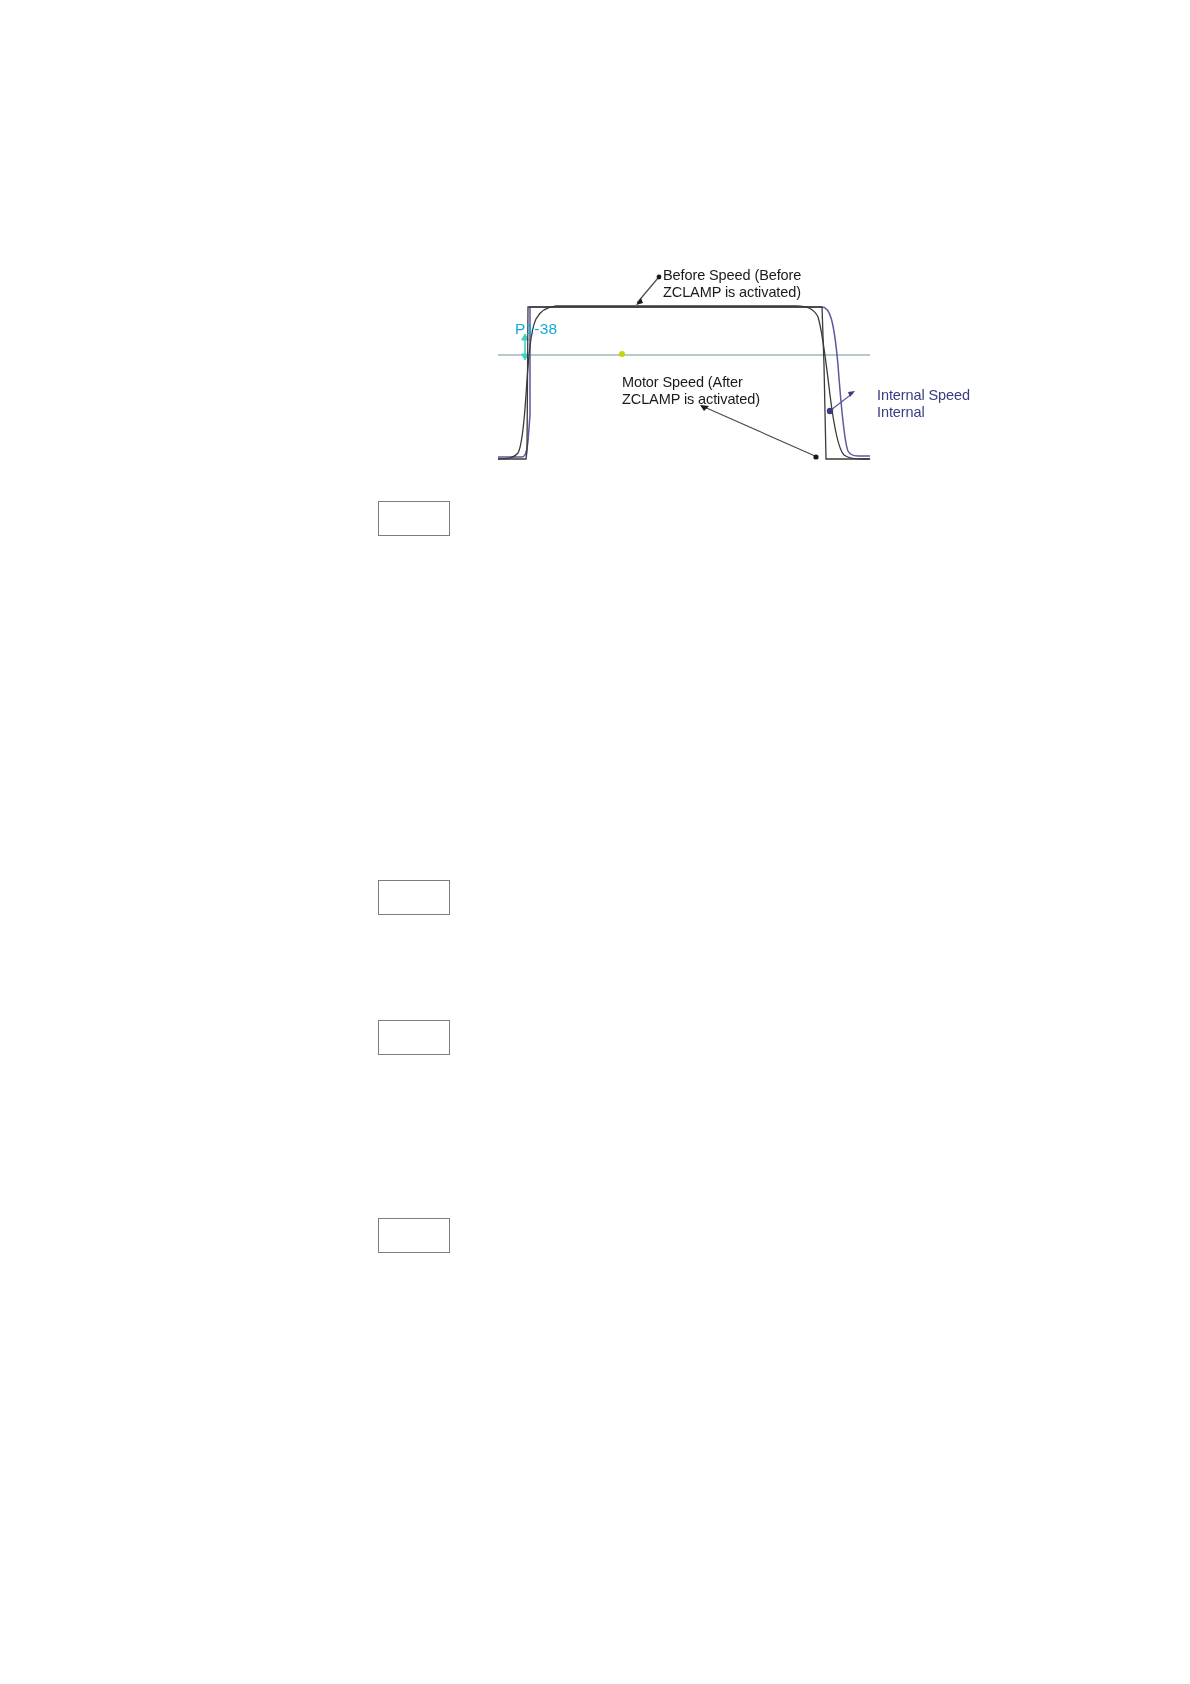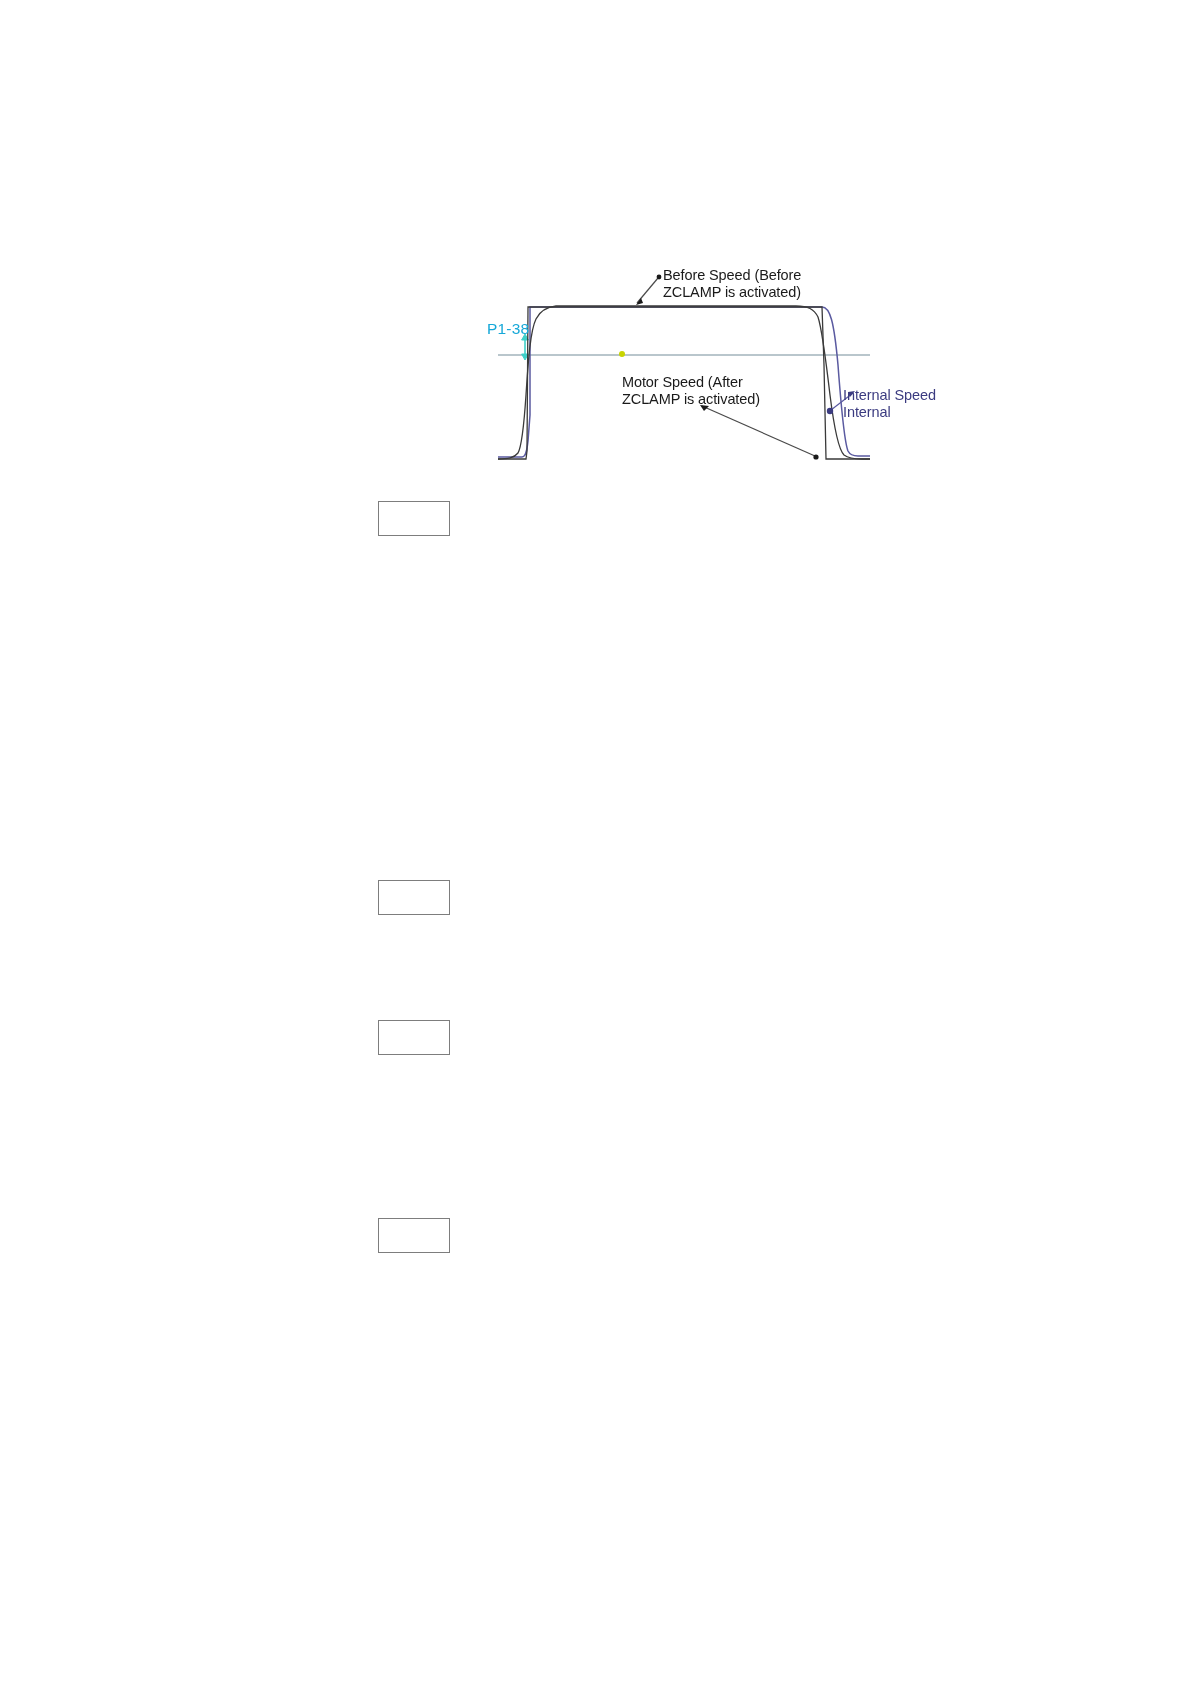--- a/index.html
+++ b/index.html
@@ -51,29 +51,29 @@
     font-size: 14.5px;
     color: #1a1a1a;
   }
   .lbl-after {
     left: 152px;
     top: 129px;
     font-size: 14.5px;
     color: #1a1a1a;
   }
   .lbl-internal {
-    left: 373px;
+    left: 407px;
     top: 142px;
     font-size: 14.5px;
     color: #3b3b80;
     width: 104px;
     overflow: hidden;
   }
   .lbl-p138 {
-    left: 17px;
+    left: 45px;
     top: 75px;
     font-size: 15.5px;
     color: #16a8d8;
     letter-spacing: 0.2px;
   }
 
   
   .note-box {
     position: absolute;
     border: 1px solid #7d7d7d;

